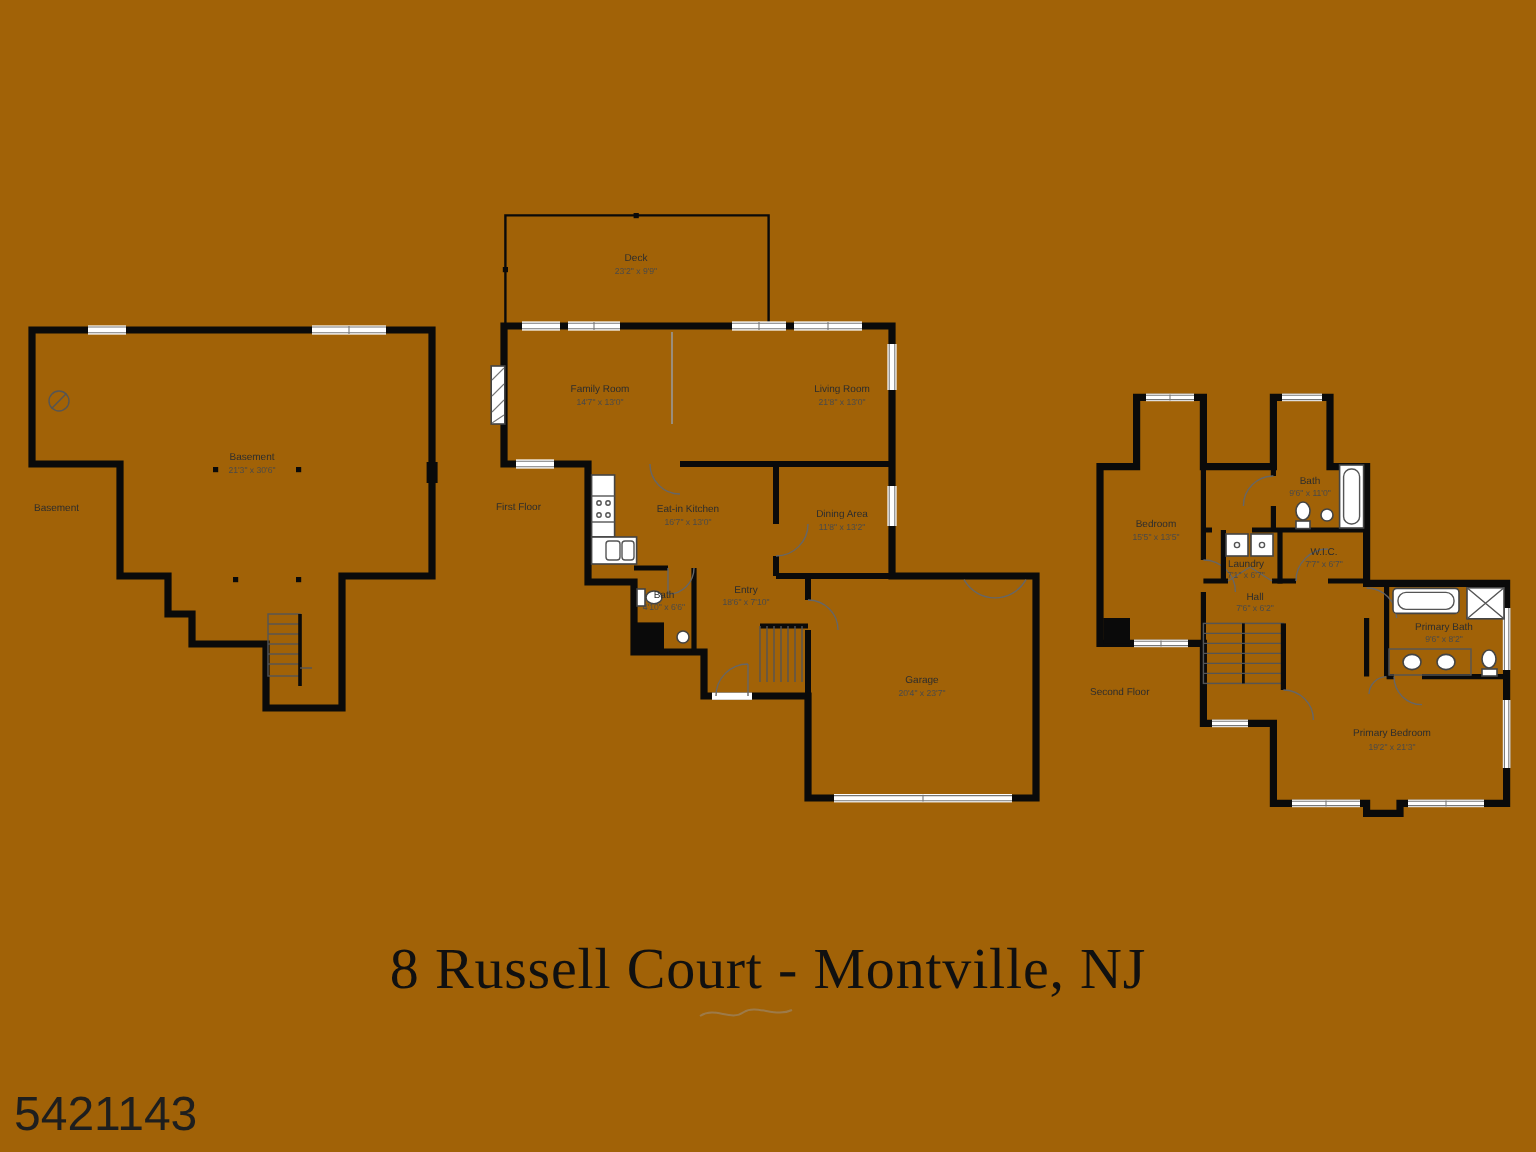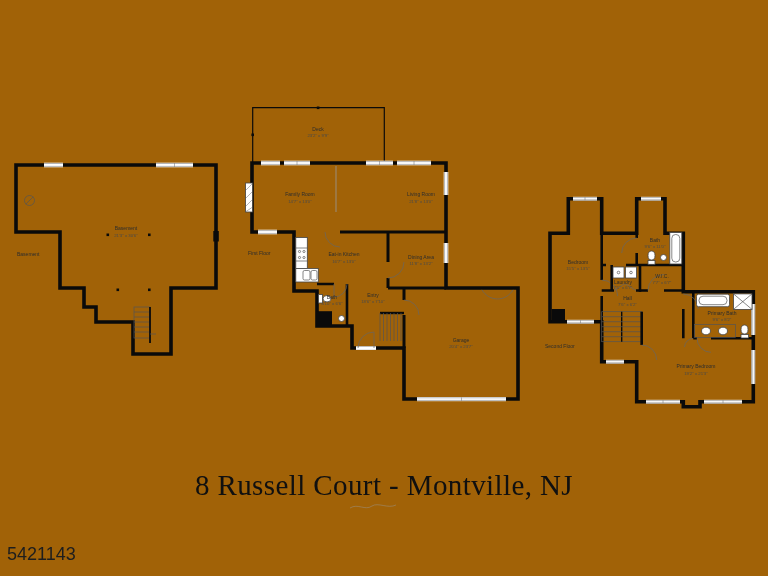--- a/index.html
+++ b/index.html
@@ -1,20 +1,20 @@
 <!DOCTYPE html>
 <html><head>
 <meta charset="utf-8">
 <style>
   html,body{margin:0;padding:0;background:#fff;}
   .page{position:relative;width:768px;height:576px;background:#a16207;overflow:hidden;
         font-family:"Liberation Sans",sans-serif;}
   .title{position:absolute;left:0;right:0;top:469px;text-align:center;
          font-family:"Liberation Serif",serif;font-size:29px;color:#101010;letter-spacing:.4px;}
-  .mls{position:absolute;left:7px;top:544px;font-size:18px;color:#1e1e1e;}
+  .mls{position:absolute;left:7px;top:544px;font-size:24px;color:#1e1e1e;}
   svg{position:absolute;left:0;top:0;}
   svg text{fill:#2d2d2d;font-family:"Liberation Sans",sans-serif;}
   .rn{font-size:5px;text-anchor:middle;}
   .rd{font-size:4.3px;text-anchor:middle;fill:#4a4a4a;}
   .fl{font-size:5px;text-anchor:start;}
   .w{stroke:#0a0a0a;fill:none;}
   .thin{stroke:#555;fill:none;stroke-width:.7;}
   .fix{stroke:#444;fill:#fff;stroke-width:.8;}
   .arc{stroke:#666;fill:none;stroke-width:.7;}
   .win{stroke:#777;stroke-width:.55;}

